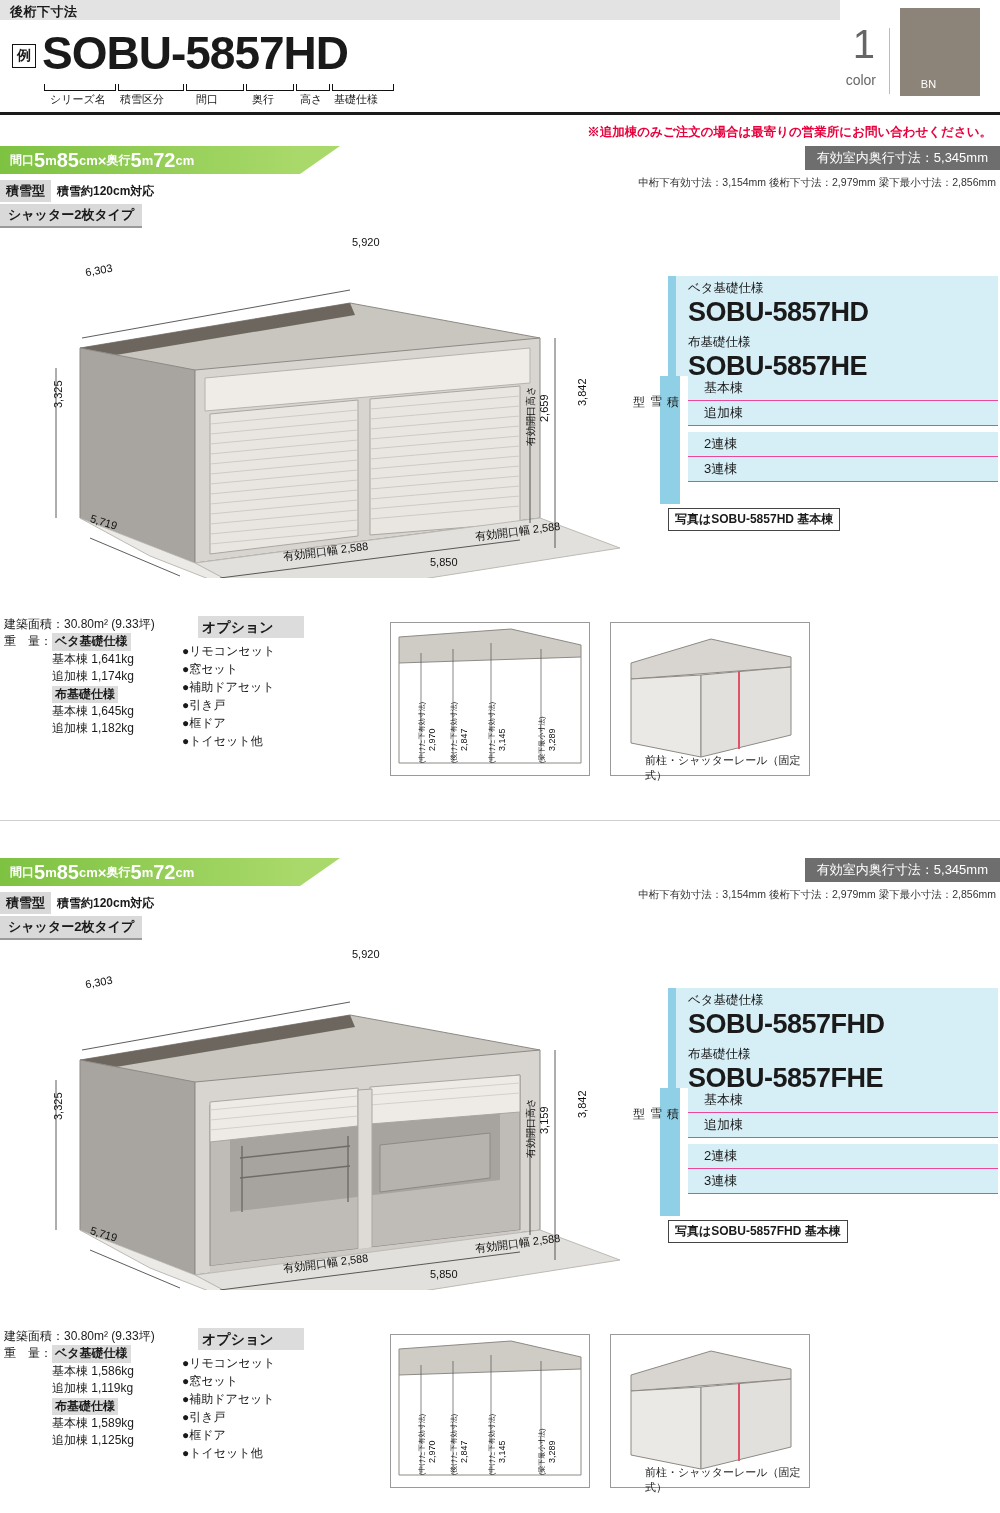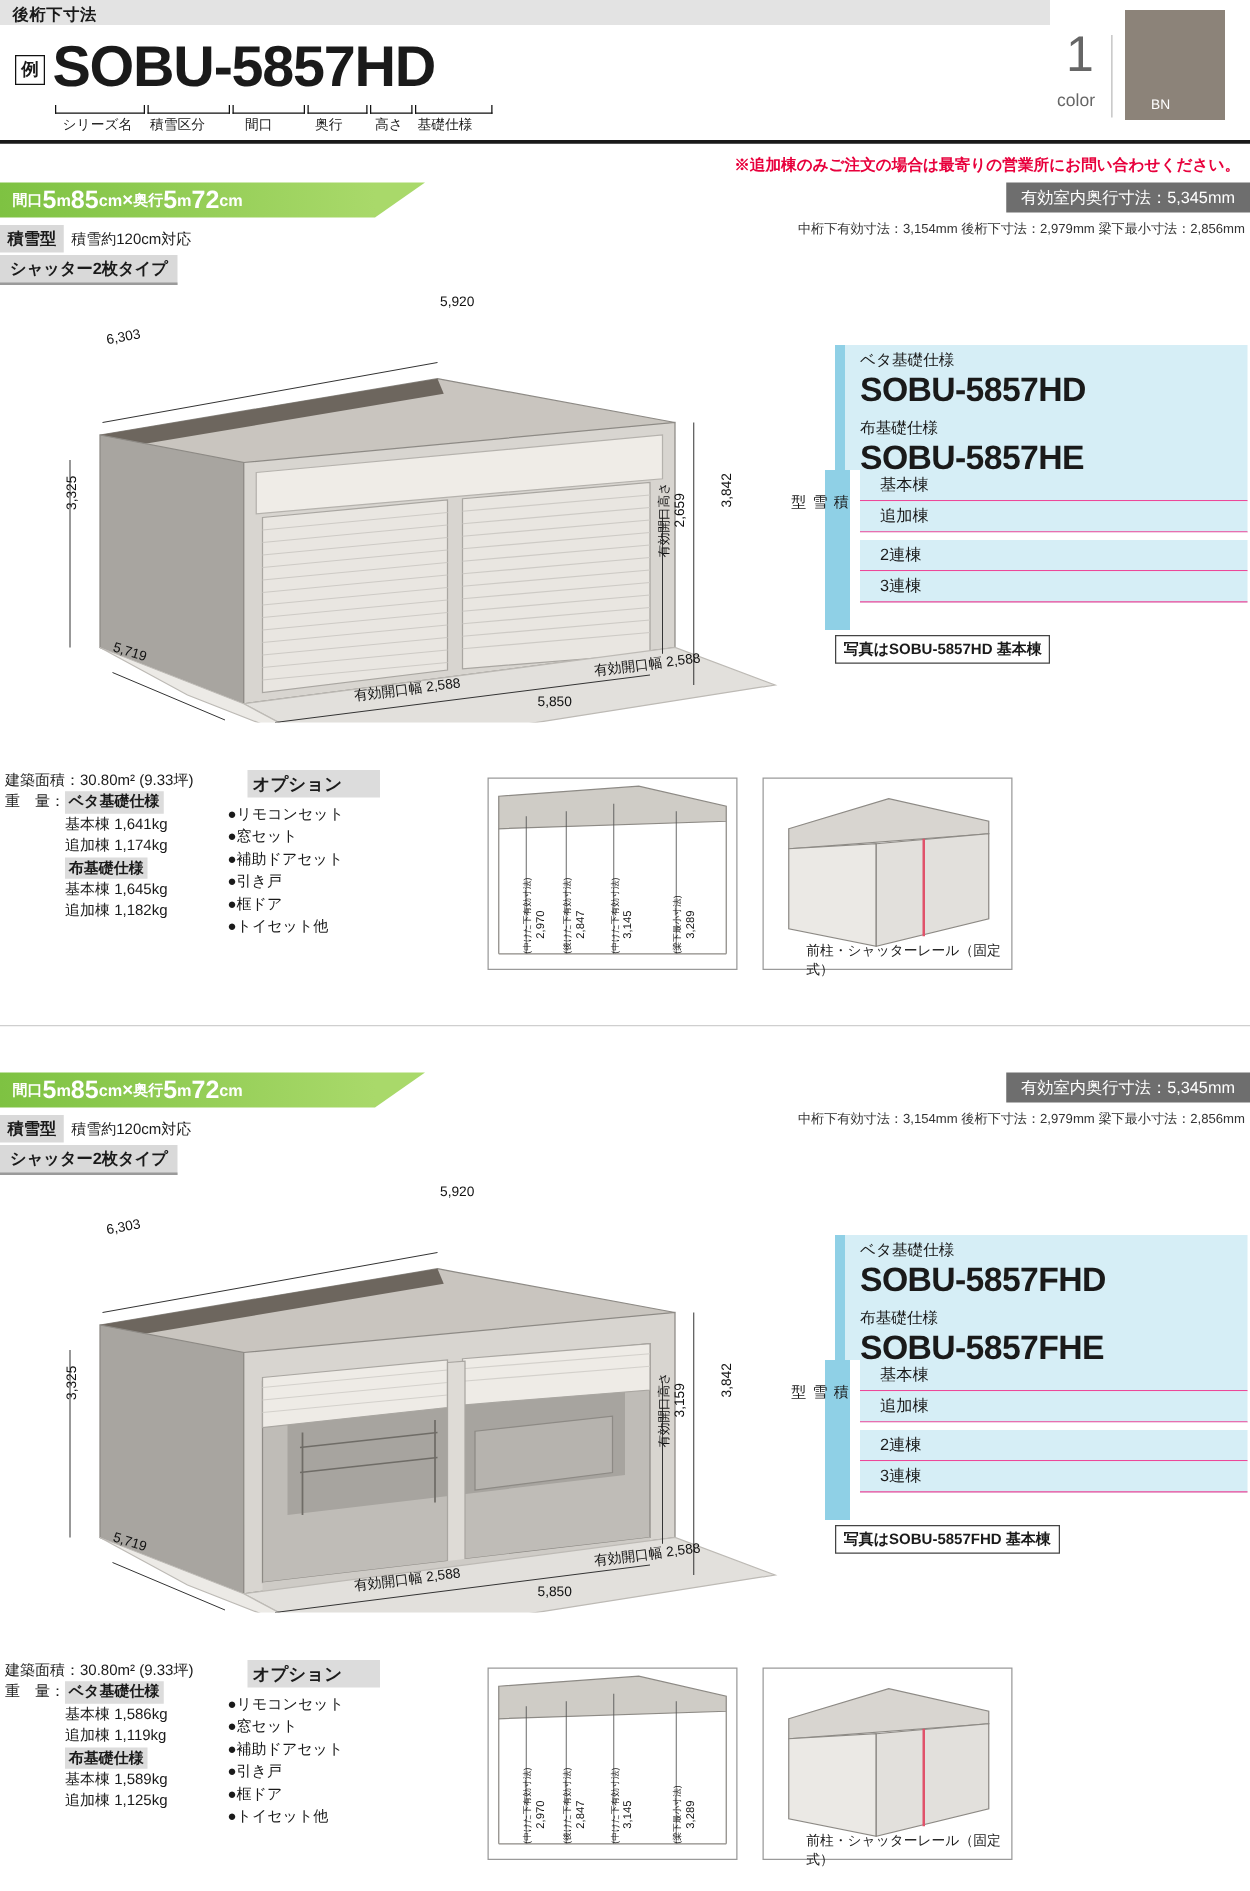--- a/index.html
+++ b/index.html
@@ -81,21 +81,21 @@
   }
   .sub-dims{
     position:absolute; right:4px; top:30px; font-size:10.5px; color:#333; white-space:nowrap;
   }
   .snow-row{
     position:absolute; left:0; top:34px; display:flex; align-items:center; gap:6px;
   }
   .snow-tag{
     background:#d9d9d9; font-weight:bold; font-size:13px; padding:2px 6px;
   }
-  .snow-txt{ font-size:12px; }
+  .snow-txt{ font-size:12px;font-weight:bold; }
   .shutter-tag{
     position:absolute; left:0; top:58px; background:#d9d9d9; font-weight:bold;
     font-size:13px; padding:2px 8px; border-bottom:2px solid #9a9a9a;
   }
 
   
   .code-panel{
     position:absolute; width:330px; background:#d6eef6;
     border-left:8px solid #8fd0e6;
   }

